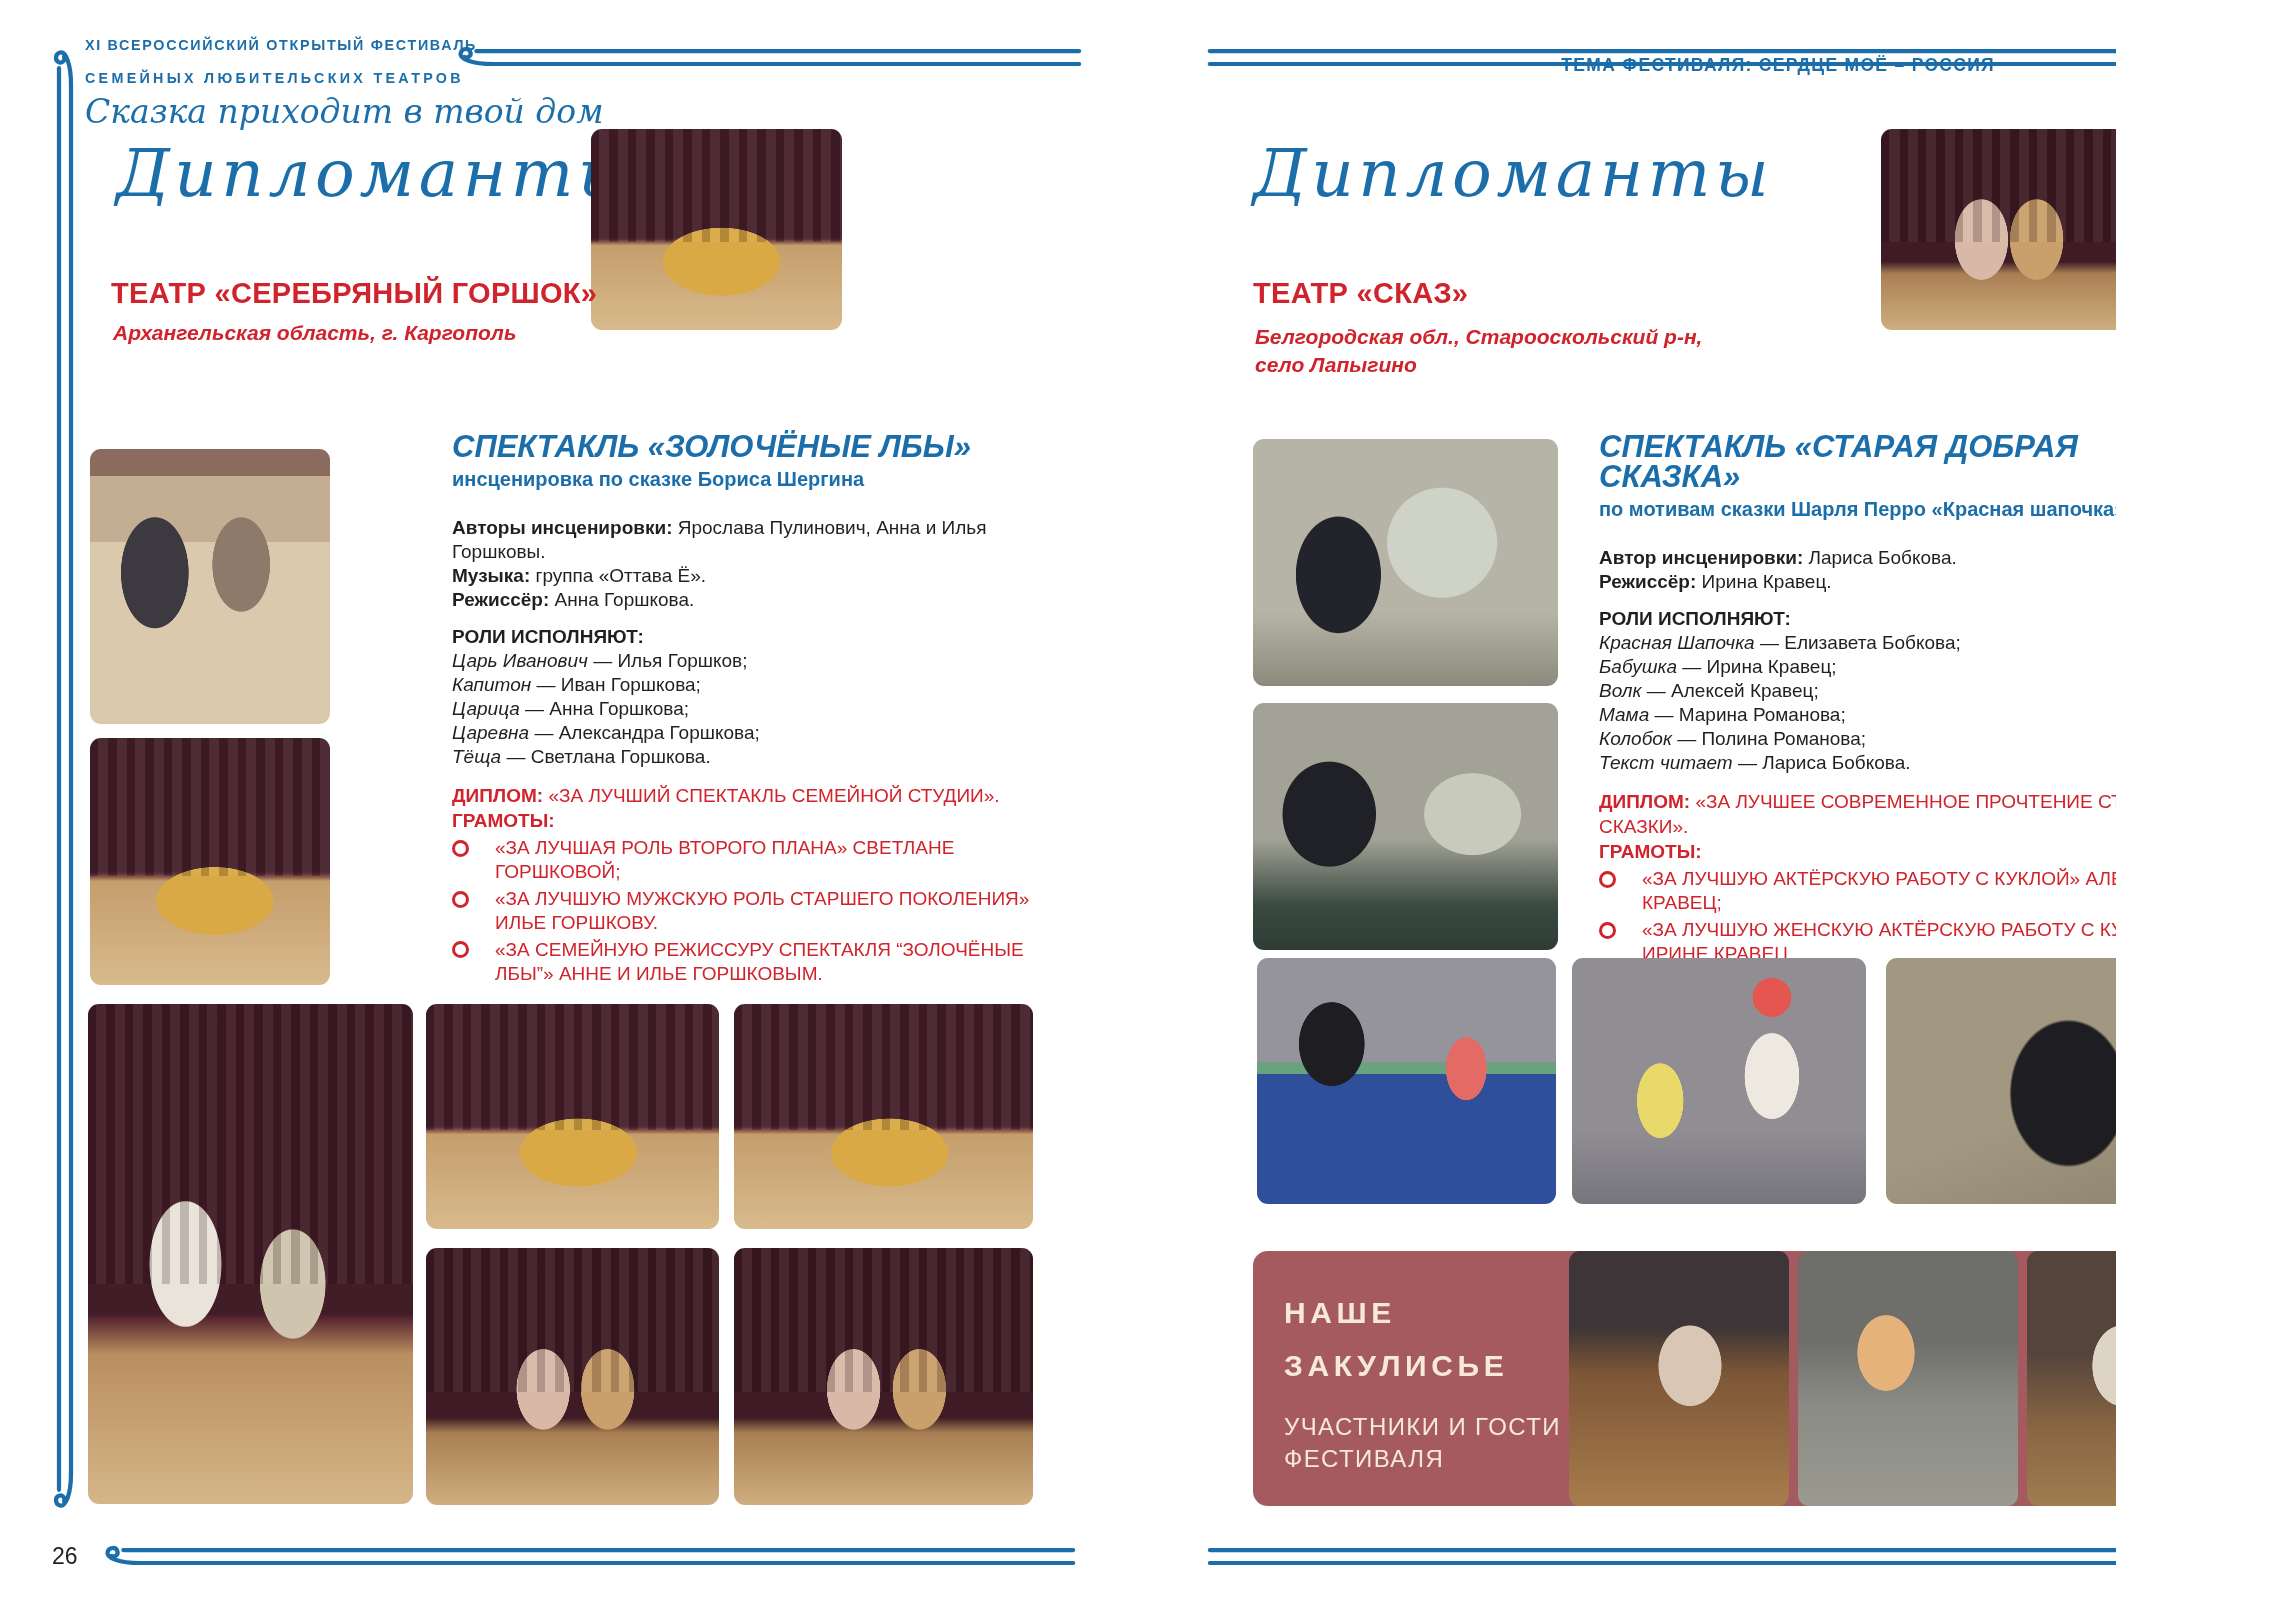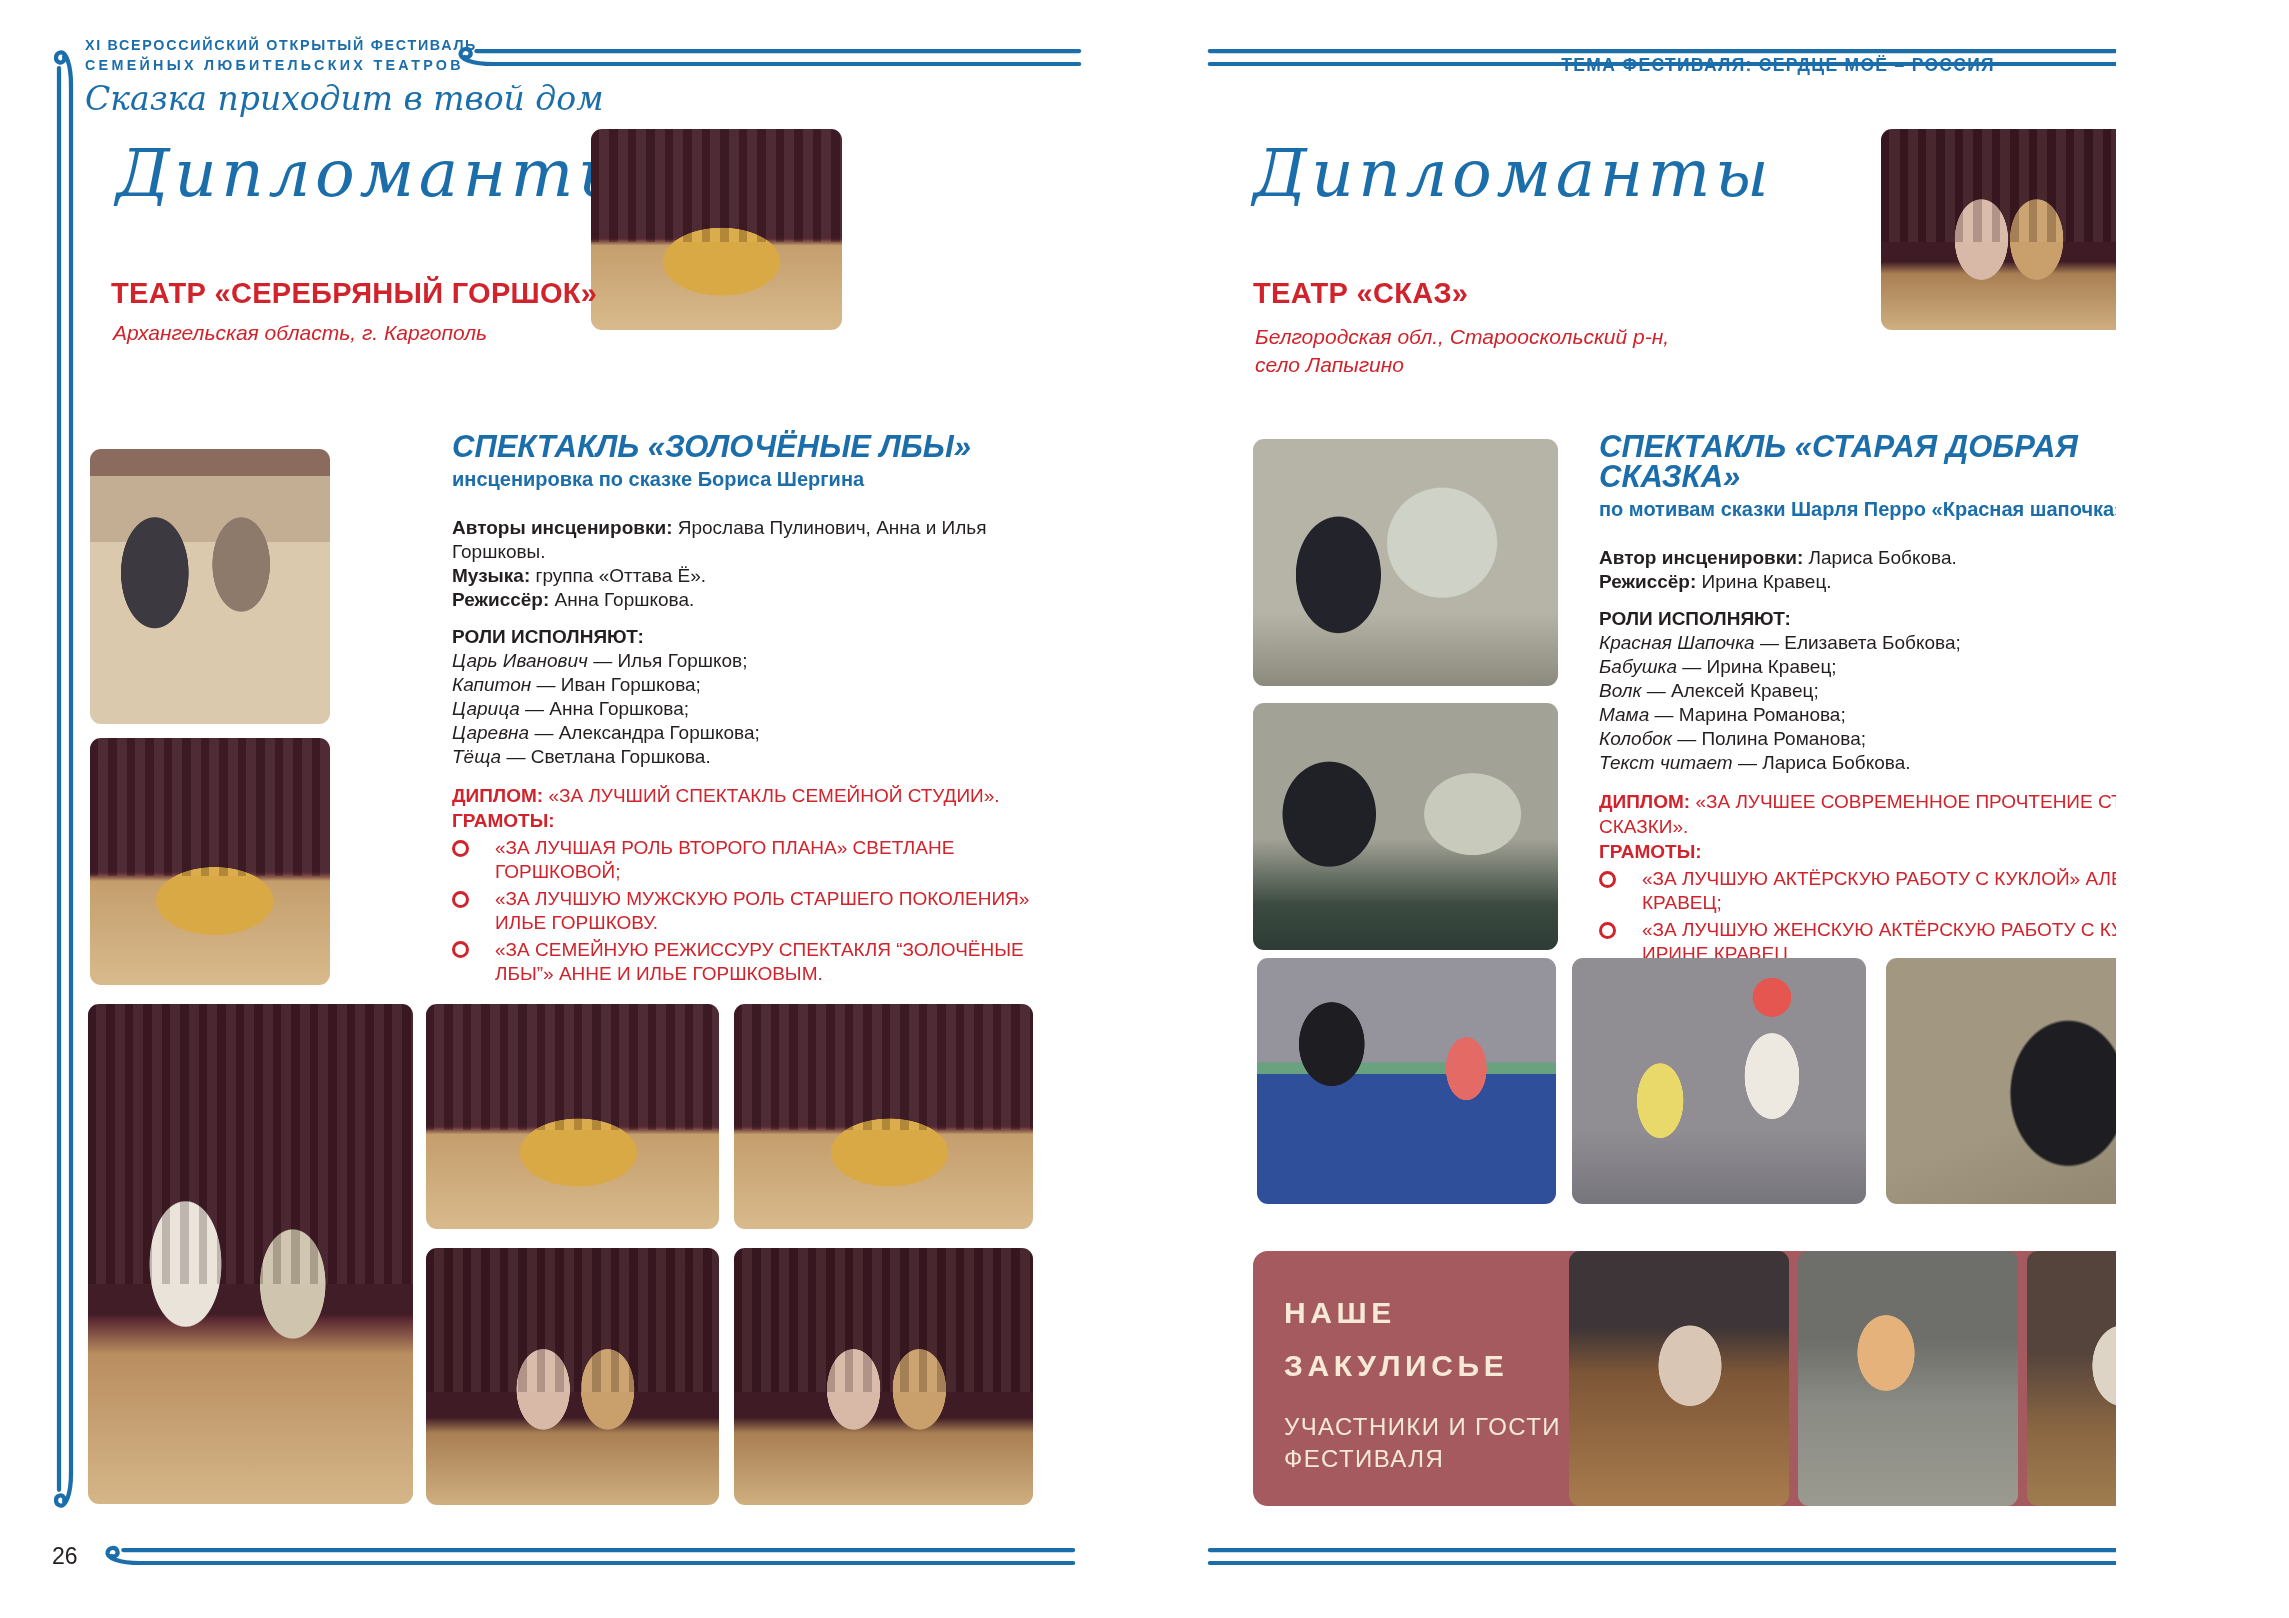--- a/index.html
+++ b/index.html
@@ -10,30 +10,30 @@
   .canvas{position:relative;width:2116px;height:1619px;background:var(--paper);
           font-family:"Liberation Sans",sans-serif;overflow:hidden;}
   .abs{position:absolute;}
   .page{position:absolute;inset:0;}
 
   
   .dl{stroke:var(--blue);stroke-width:4.6;fill:none;stroke-linecap:round;}
 
   
   .fest{color:var(--blue);font-weight:bold;font-size:14.3px;letter-spacing:1.7px;line-height:20px;white-space:nowrap;}
-  .fest2{letter-spacing:3.3px;}
+  .fest2{letter-spacing:3.3px;margin-top:13px;}
   .tagline{font-family:"DejaVu Serif",serif;font-style:italic;color:var(--blue);
            font-size:33px;line-height:37px;margin-top:4.6px;white-space:nowrap;}
   .theme{color:var(--blue);font-weight:bold;font-size:17.5px;letter-spacing:1.3px;white-space:nowrap;}
 
   .script-title{font-family:"DejaVu Serif",serif;font-style:italic;color:var(--blue);
                 font-size:66px;line-height:74px;letter-spacing:4.6px;white-space:nowrap;}
 
   .theater{color:var(--red);font-weight:bold;font-size:29px;letter-spacing:0.3px;white-space:nowrap;}
-  .loc{color:var(--red);font-style:italic;font-size:21px;line-height:28px;}
+  .loc{color:var(--red);font-style:italic;font-size:21px;line-height:28px;font-weight:bold;}
 
   
   .col{position:absolute;font-size:19px;color:var(--ink);line-height:24px;}
   .play-title{color:var(--blue);font-weight:bold;font-size:31px;line-height:30px;margin:0 0 4.6px;font-style:italic;}
   .play-sub{color:var(--blue);font-weight:bold;font-size:20px;line-height:25px;margin:0 0 24px;}
   .cred b{font-weight:bold;}
   .roles-h{font-weight:bold;margin-top:13px;}
   .role-line i{font-style:italic;}
   .dip{margin-top:14.8px;line-height:25px;color:var(--red);}
   .dip b{font-weight:bold;}

